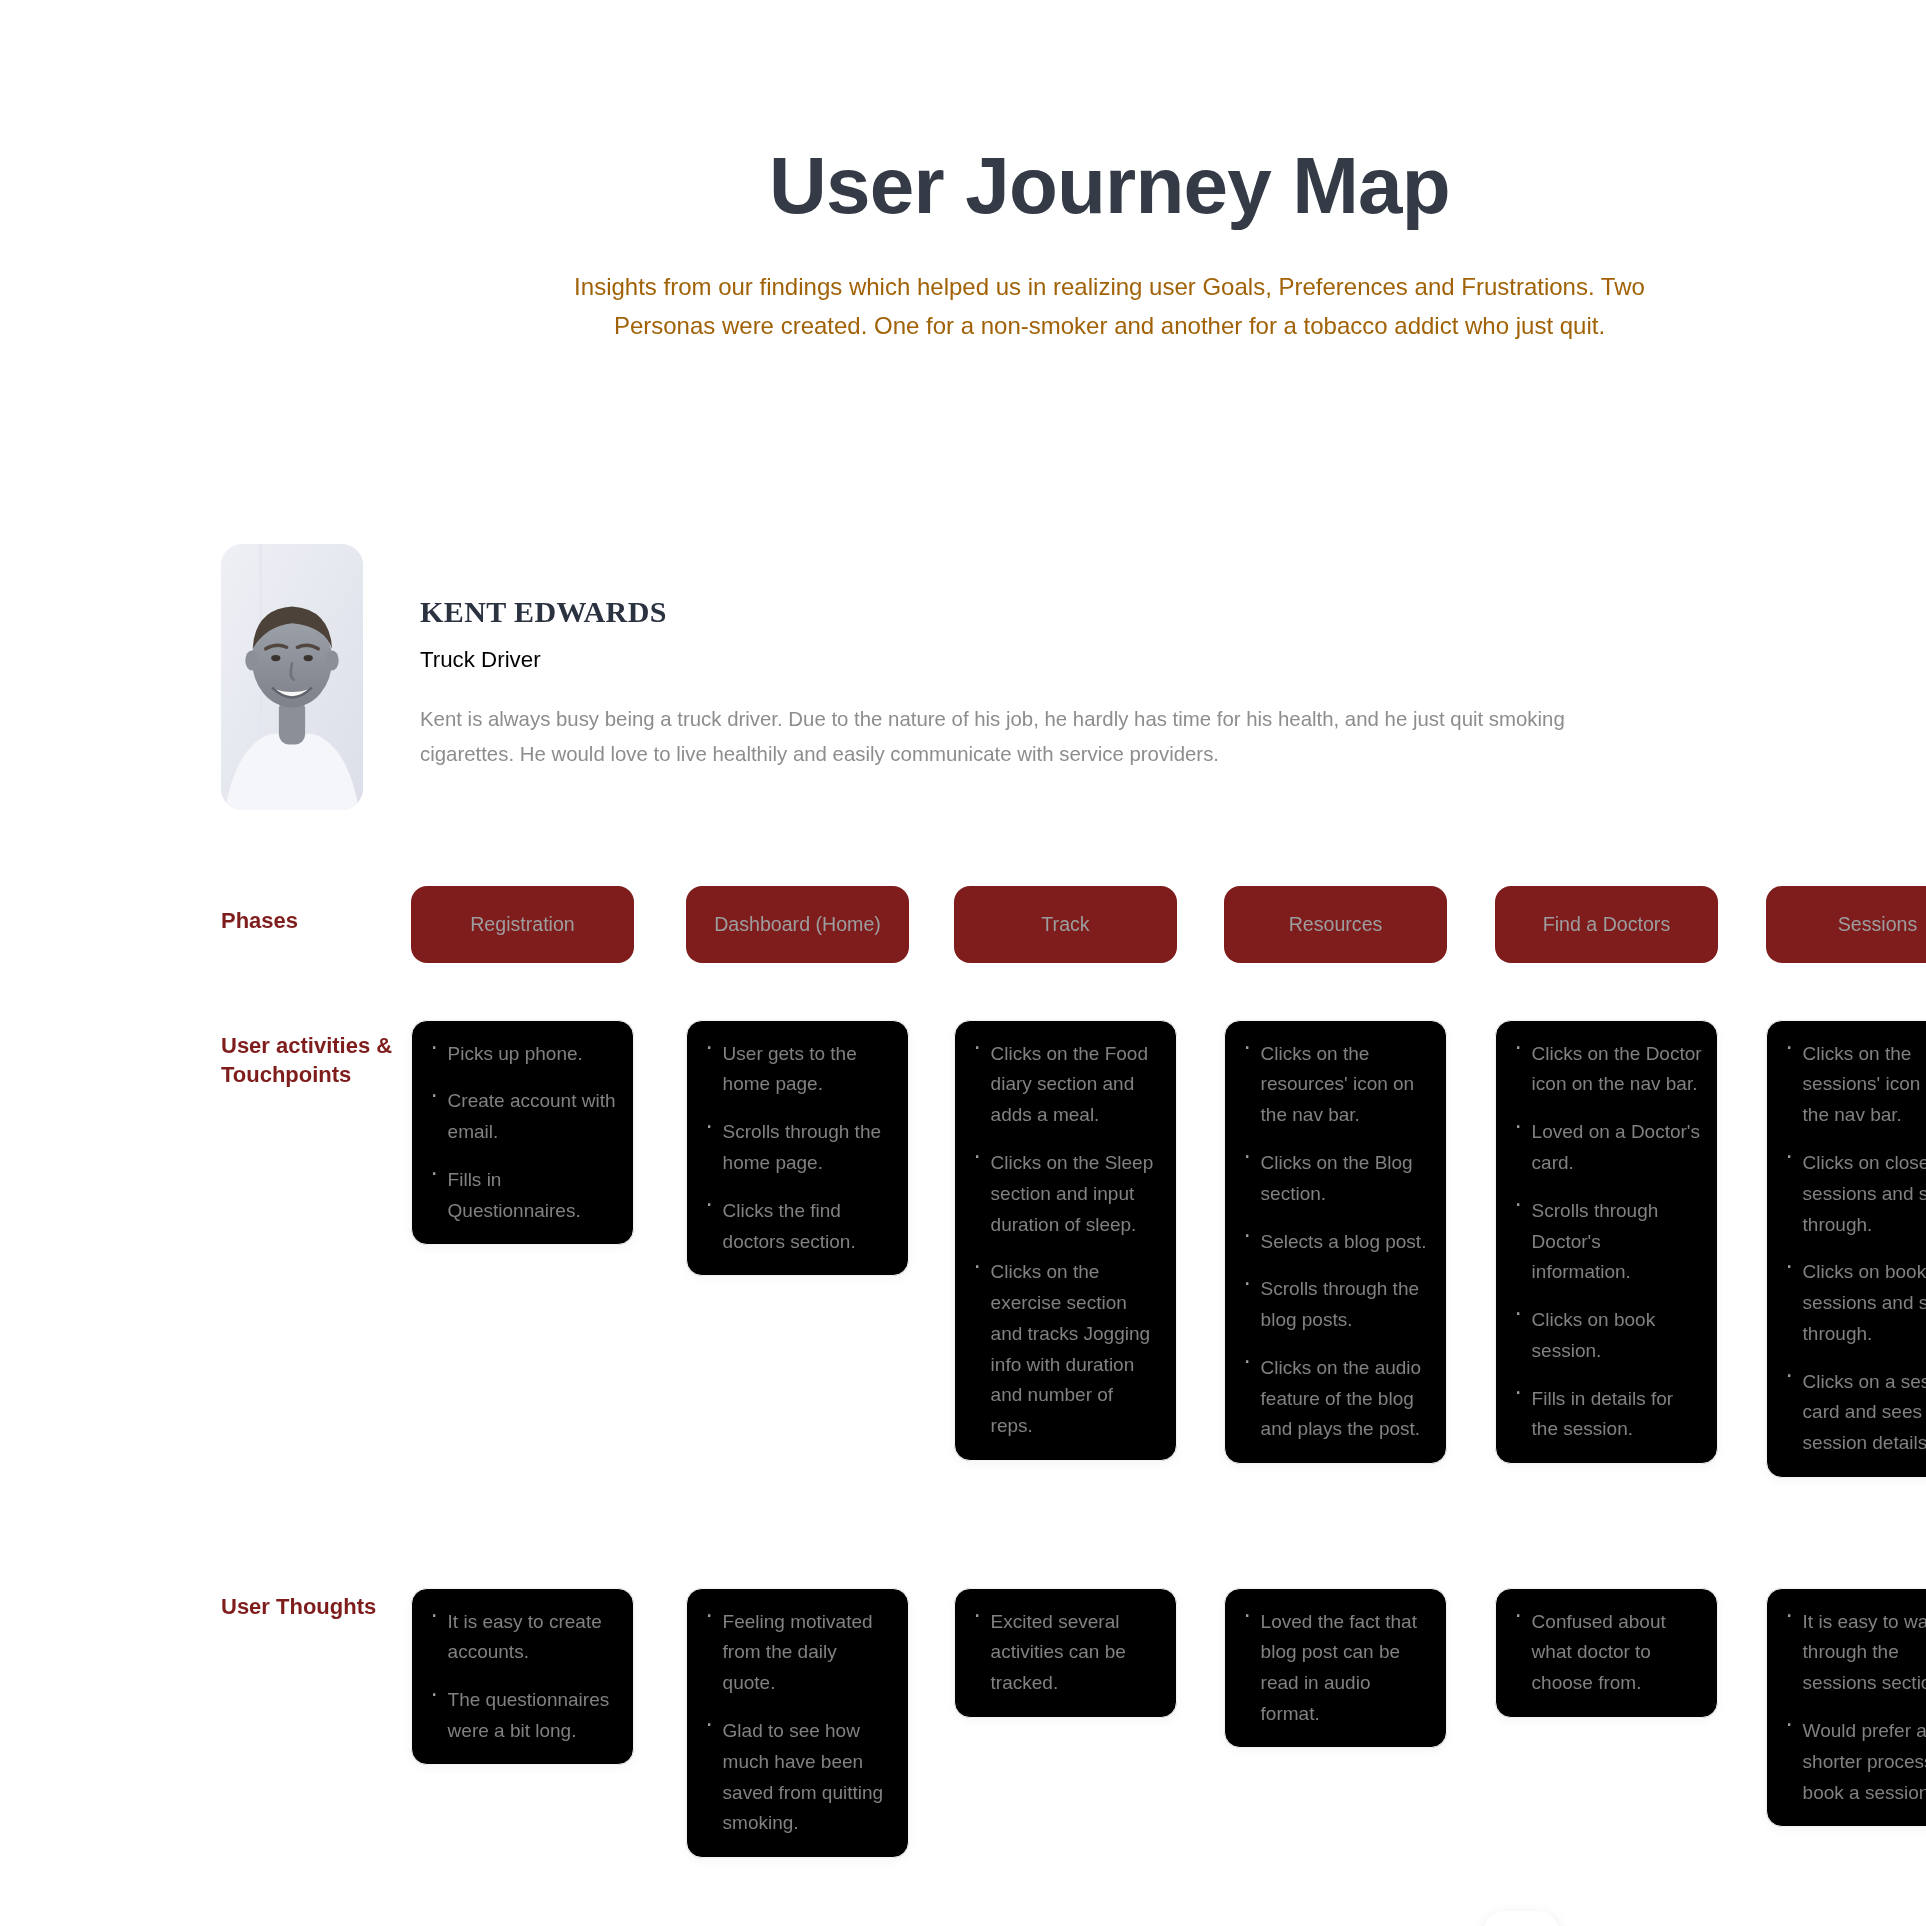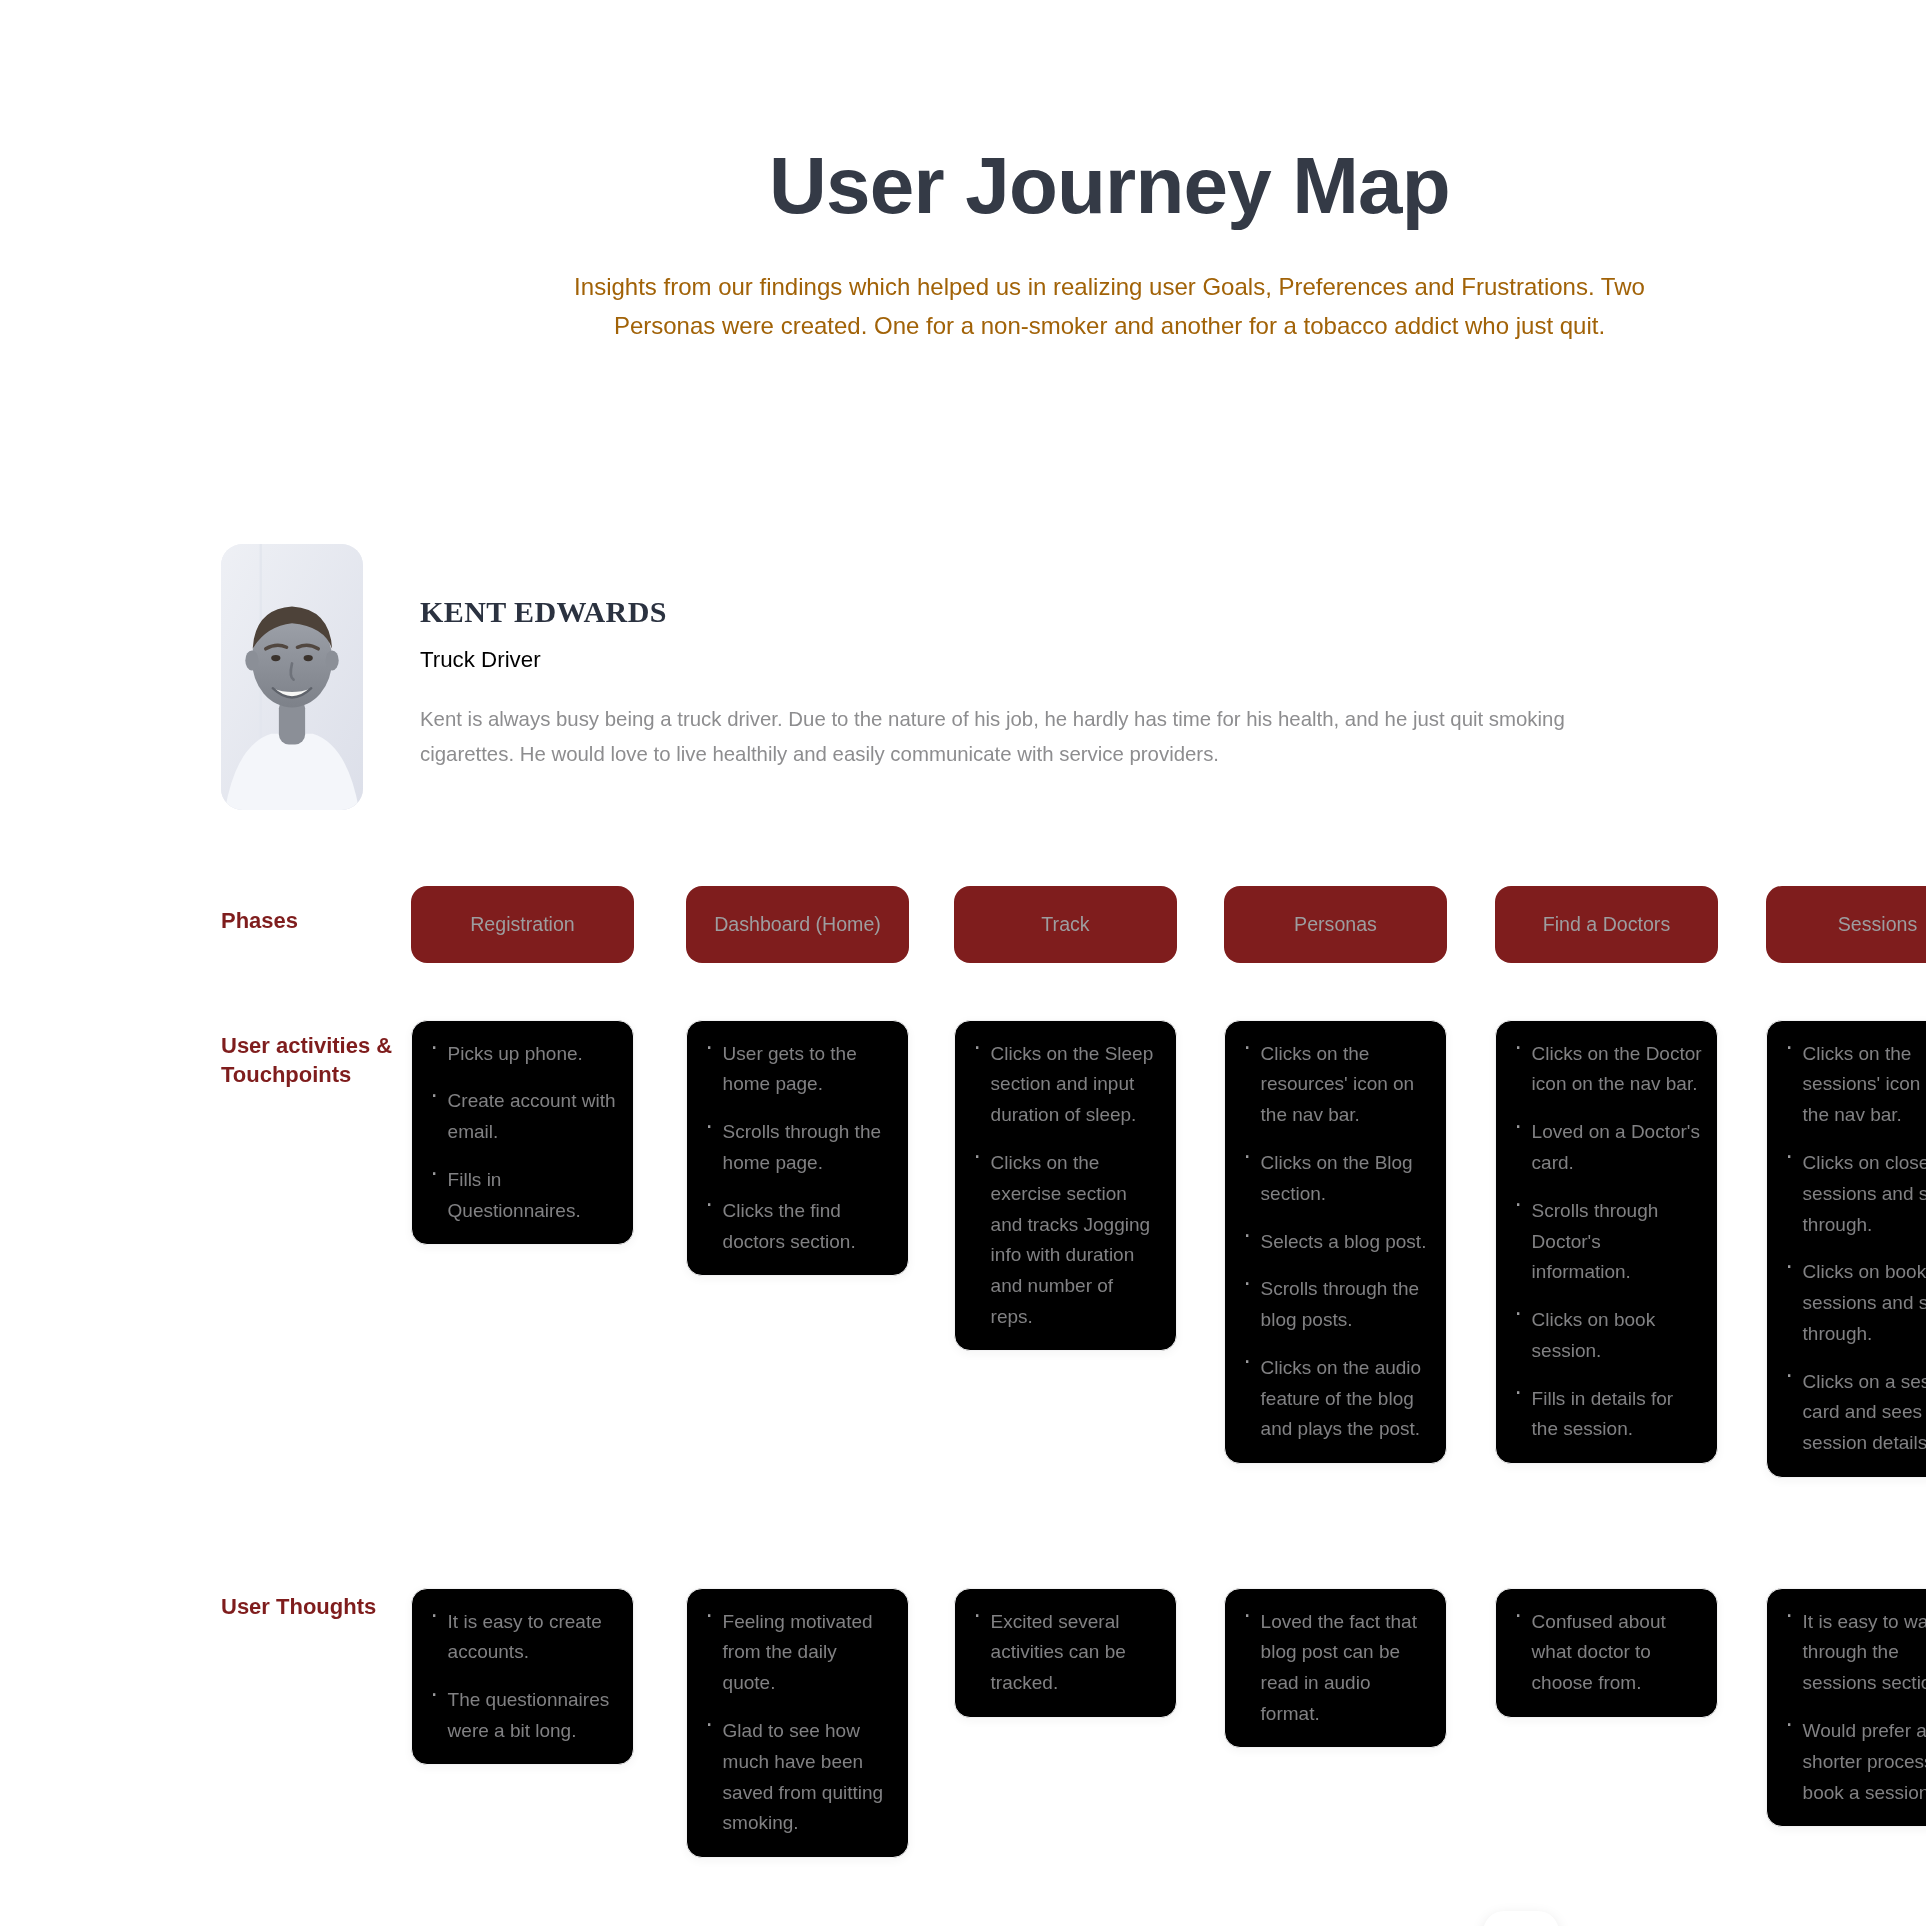--- a/index.html
+++ b/index.html
@@ -209,21 +209,21 @@
       <div class="cell phase" style="left: 411px; top: 886px; width: 223px; height: 77px;">
         <span class="phase-label">Registration</span>
       </div>
       <div class="cell phase" style="left: 686px; top: 886px; width: 223px; height: 77px;">
         <span class="phase-label">Dashboard (Home)</span>
       </div>
       <div class="cell phase" style="left: 954px; top: 886px; width: 223px; height: 77px;">
         <span class="phase-label">Track</span>
       </div>
       <div class="cell phase" style="left: 1224px; top: 886px; width: 223px; height: 77px;">
-        <span class="phase-label">Personas</span>
+        <span class="phase-label">Resources</span>
       </div>
       <div class="cell phase" style="left: 1495px; top: 886px; width: 223px; height: 77px;">
         <span class="phase-label">Find a Doctors</span>
       </div>
       <div class="cell phase" style="left: 1766px; top: 886px; width: 223px; height: 77px;">
         <span class="phase-label">Sessions</span>
       </div>
     </div>
   <div id="activities-row">
       <div class="cell" style="left: 411px; top: 1020px; width: 223px;">
@@ -235,20 +235,21 @@
       </div>
       <div class="cell" style="left: 686px; top: 1020px; width: 223px;">
         <ul>
           <li>User gets to the home page.</li>
           <li>Scrolls through the home page.</li>
           <li>Clicks the find doctors section.</li>
         </ul>
       </div>
       <div class="cell" style="left: 954px; top: 1020px; width: 223px;">
         <ul>
+          <li>Clicks on the Food diary section and adds a meal.</li>
           <li>Clicks on the Sleep section and input duration of sleep.</li>
           <li>Clicks on the exercise section and tracks Jogging info with duration and number of reps.</li>
         </ul>
       </div>
       <div class="cell" style="left: 1224px; top: 1020px; width: 223px;">
         <ul>
           <li>Clicks on the resources' icon on the nav bar.</li>
           <li>Clicks on the Blog section.</li>
           <li>Selects a blog post.</li>
           <li>Scrolls through the blog posts.</li>

